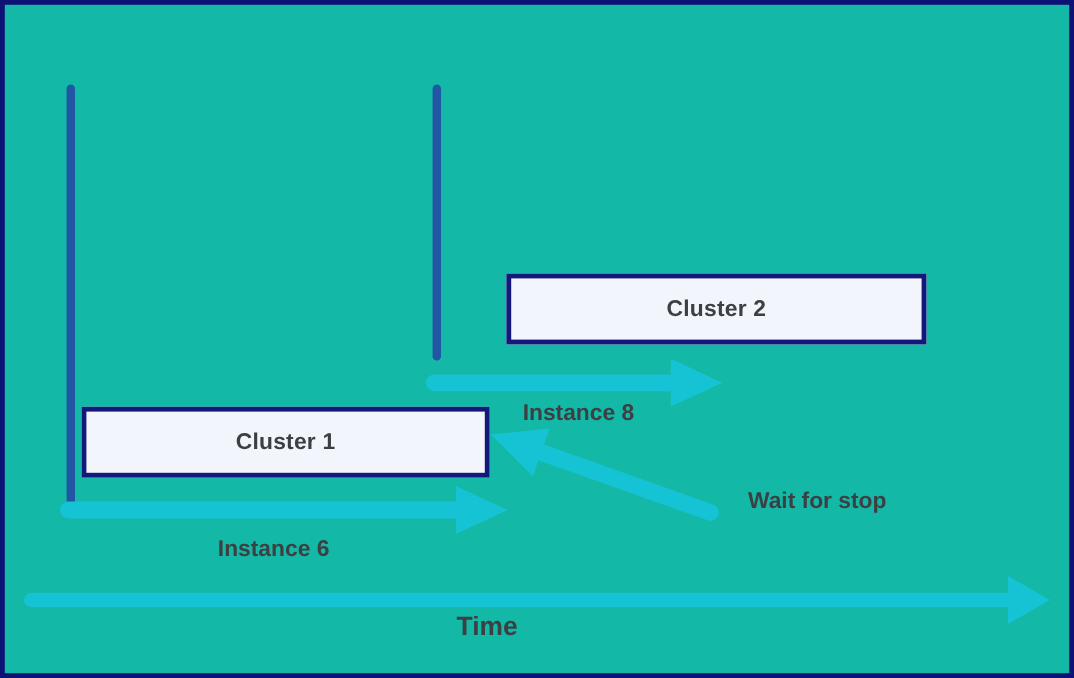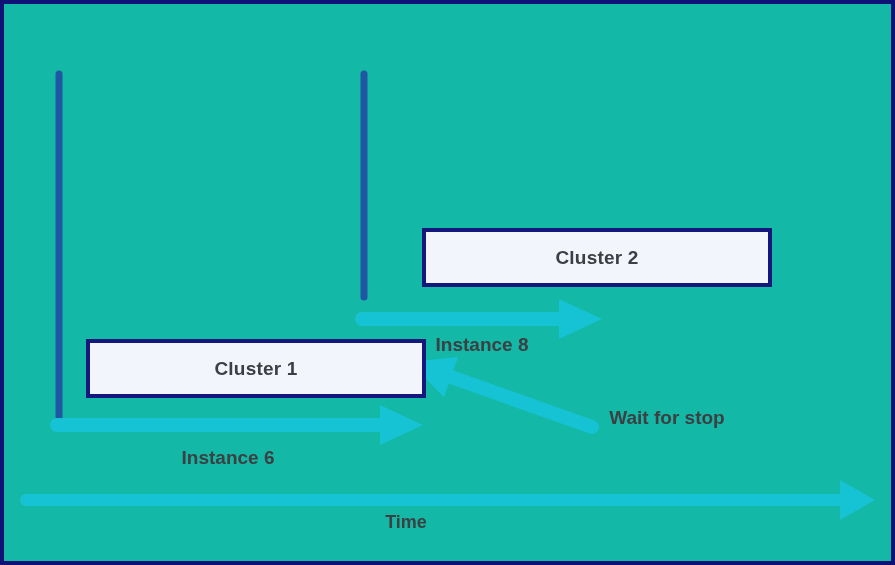--- a/index.html
+++ b/index.html
@@ -57,28 +57,28 @@
   .flow-label {
     position: absolute;
     font-size: 19px;
     font-weight: bold;
     color: var(--label-gray);
     text-align: center;
     line-height: 21px;
     white-space: nowrap;
   }
   .time-label {
-    font-size: 18px;
+    font-size: 22px;
     line-height: 24px;
   }
   #cluster-2-box { left: 418px; top: 224px; width: 350px; height: 59px; }
-  #cluster-1-box { left: 82px;  top: 335px; width: 340px; height: 59px; }
+  #cluster-1-box { left: 64px;  top: 335px; width: 340px; height: 59px; }
   #instance-2-label { left: 408px; top: 330px; width: 140px; }
   #instance-1-label { left: 154px; top: 443px; width: 140px; }
-  #wait-label       { left: 578px; top: 403px; width: 170px; white-space: normal; }
+  #wait-label       { left: 592px; top: 403px; width: 170px; white-space: normal; }
   #time-axis-label  { left: 332px; top: 506px; width: 140px; }
 </style>
 </head>
 <body>
 
 <div class="canvas">
 
   <svg class="shapes" viewBox="0 0 887 557" aria-hidden="true">
 
     <line class="lifeline" x1="55" y1="70" x2="55" y2="413"></line>

